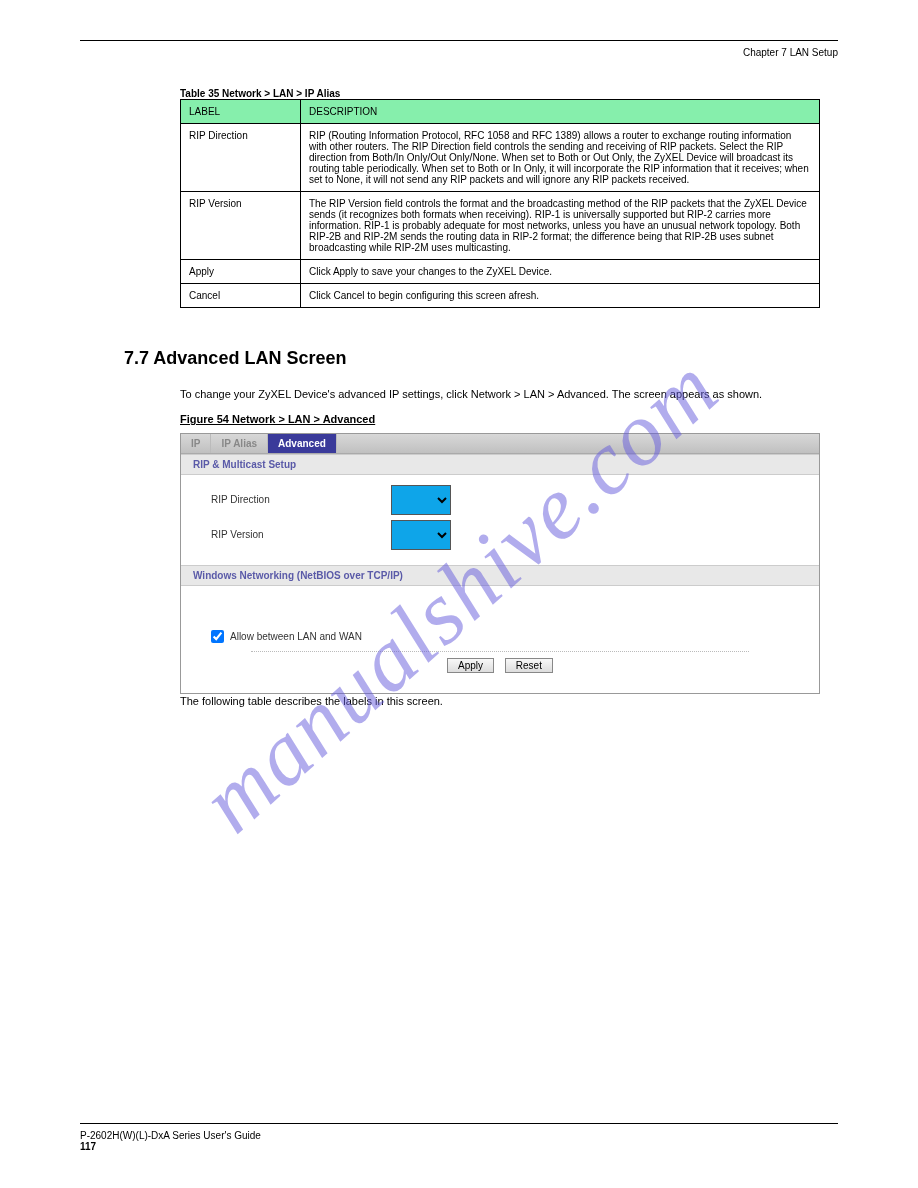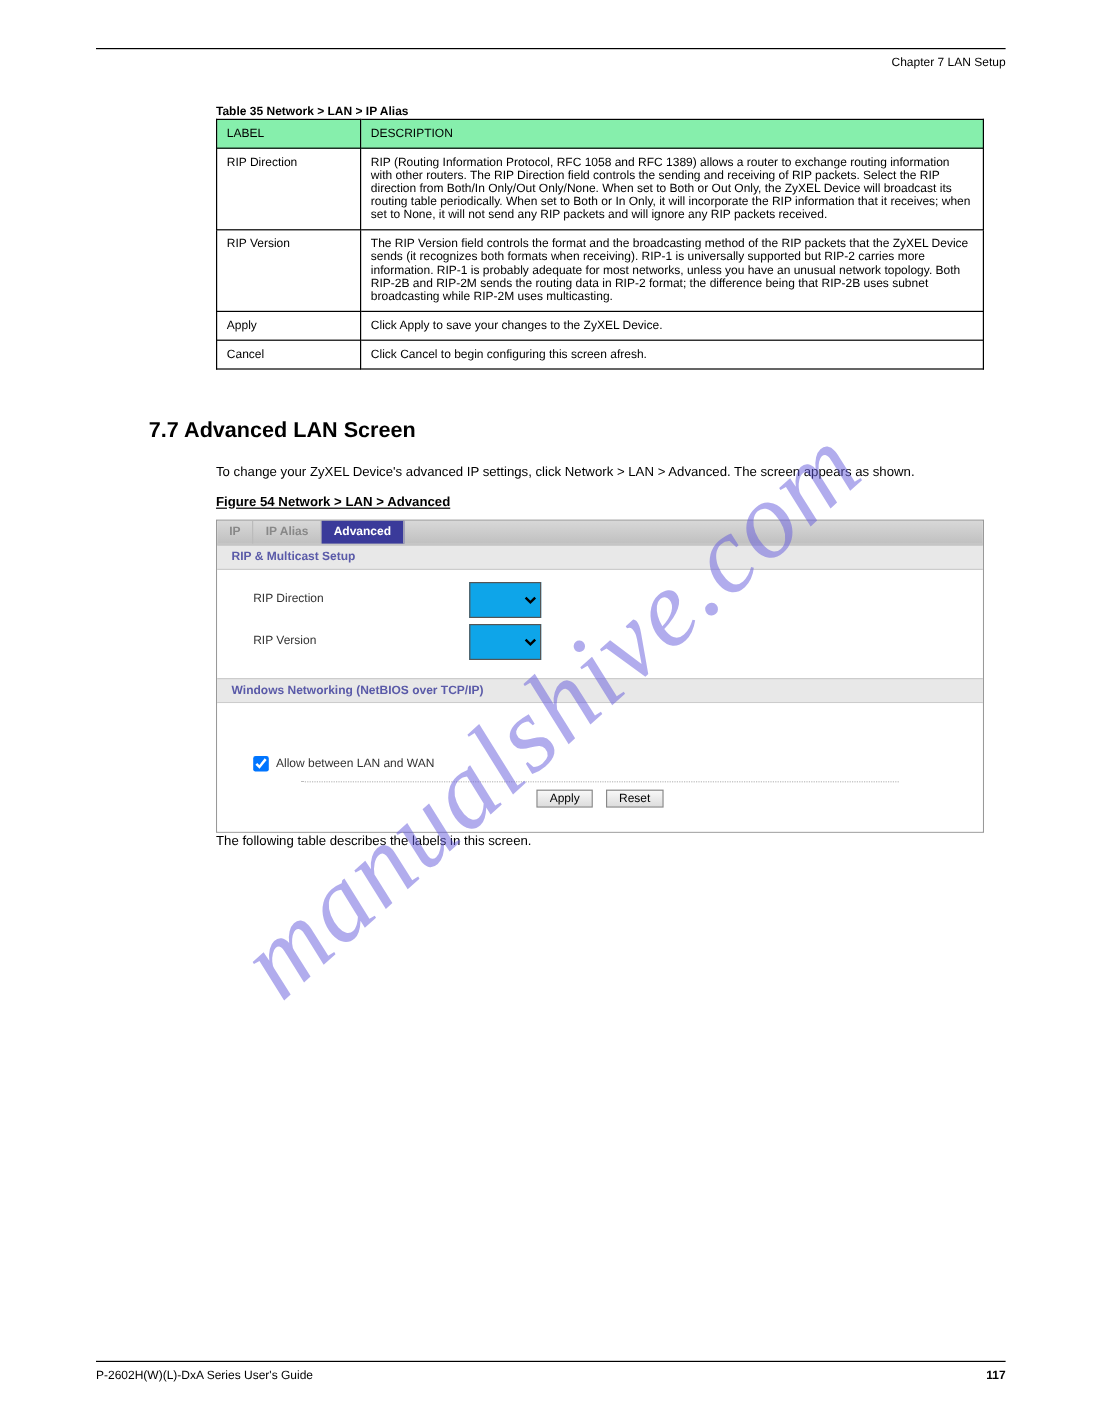--- a/index.html
+++ b/index.html
@@ -158,20 +158,21 @@
     .footer {
       position: absolute;
       bottom: 36px;
       left: 80px;
       right: 80px;
       border-top: 1px solid #000;
       padding-top: 6px;
       font-size: 10px;
       display: flex;
       justify-content: space-between;
+      flex-direction: column;
     }
   </style>
 </head>
 <body>
 
 <div class="watermark">manualshive.com</div>
 
 <div class="page">
   <div class="header-line"></div>
   <div class="header-text">Chapter 7 LAN Setup</div>

